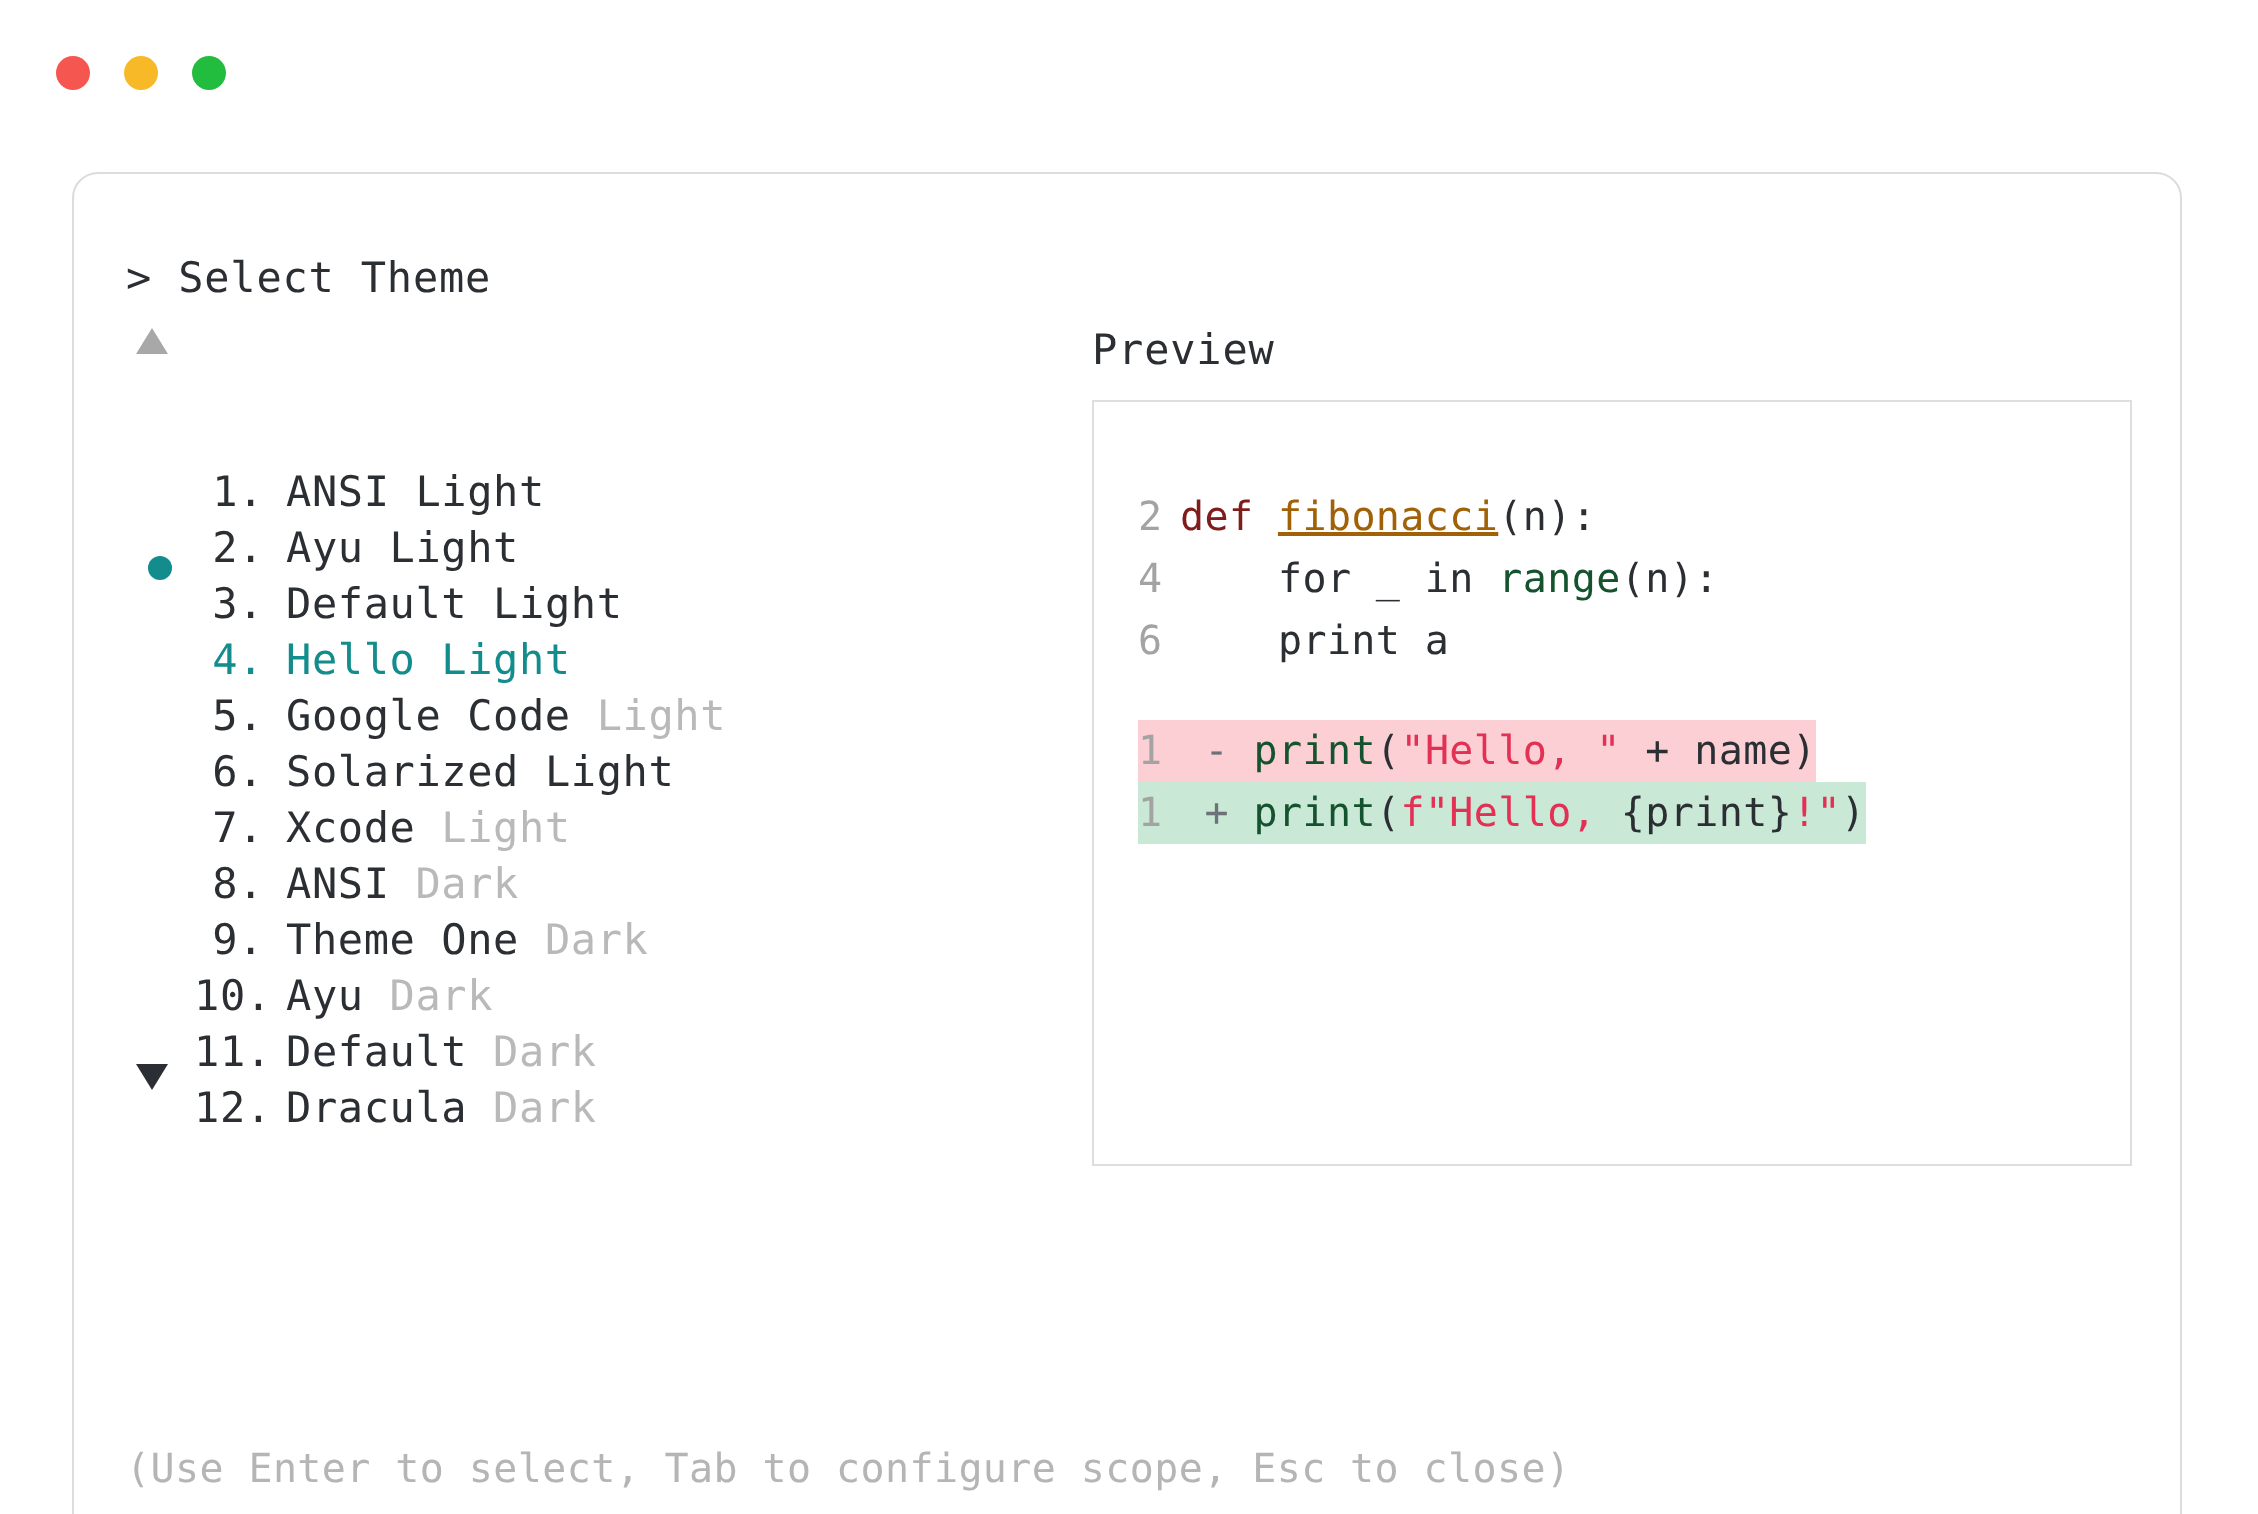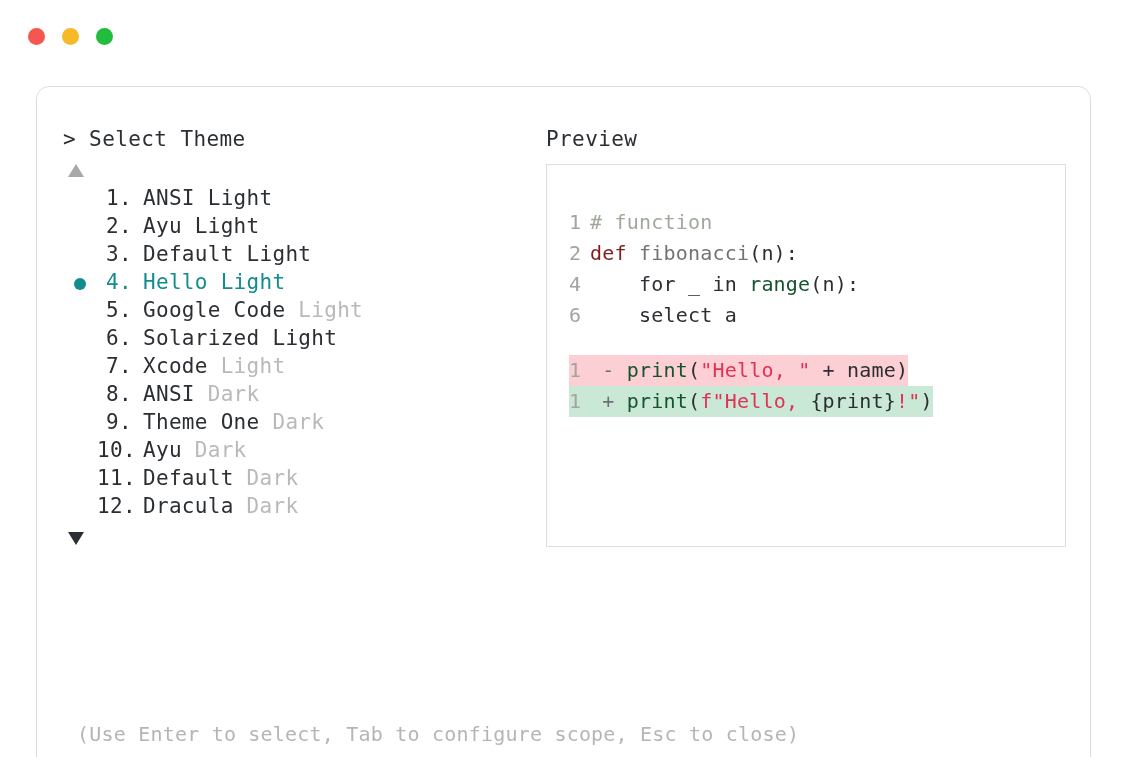--- a/index.html
+++ b/index.html
@@ -46,21 +46,21 @@
     position: absolute;
     left: 26px;
     top: 42px;
     right: 22px;
     bottom: 10px;
   }
 
   
   .columns { display: flex; }
   .col-left  { width: 483px; flex: 0 0 483px; }
-  .col-right { flex: 1 1 auto; }
+  .col-right { flex: 1 1 auto; margin-top: 36px; }
 
   .heading {
     font-size: 21px;
     color: #2b2f33;
     letter-spacing: 0.4px;
     white-space: pre;
     line-height: 1;
     margin: 0 0 14px 0;
   }
 
@@ -107,21 +107,21 @@
     border-radius: 50%;
     background: #128c8c;
   }
   .idx {
     width: 46px;
     flex: 0 0 46px;
     text-align: right;
     padding-right: 11px;
     box-sizing: border-box;
   }
-  .name  { color: #2b2f33; }
+  .name  { color: #2b2f33; margin-top: 48px; }
   .variant-dim  { color: #b9b9b9; }
   .variant-bold { color: #2b2f33; }
   .theme-row.selected .idx,
   .theme-row.selected .name,
   .theme-row.selected .variant-dim,
   .theme-row.selected .variant-bold { color: #128c8c; }
 
   
   #preview-box {
     margin-top: 4px;
@@ -141,36 +141,36 @@
   }
   .ln {
     color: #a3a3a3;
     display: inline-block;
     width: 12px;
     text-align: right;
     margin-right: 9px;
   }
   .tok-comment { color: #a0a89c; }
   .tok-kw      { color: #7f1d1d; }
-  .tok-fn      { color: #737373; }
+  .tok-fn      { color: #a16207; text-decoration: underline; }
   .tok-num     { color: #107f8c; }
   .tok-builtin { color: #14532d; }
   .tok-str     { color: #e33055; }
   .tok-plain   { color: #2b2f33; }
 
   .diff-gap { height: 24px; }
   .diff-line { display: inline-block; }
   .diff-del { background: #fbcfd3; }
   .diff-add { background: #c9e8d5; }
   .diff-mark { color: #6c7278; }
 
   
   #footer-hint {
     position: absolute;
-    left: 40px;
+    left: 26px;
     bottom: 50px;
     font-size: 20px;
     letter-spacing: 0.2px;
     color: #b5b5b5;
     white-space: pre;
   }
 </style>
 </head>
 <body>
 
@@ -202,24 +202,23 @@
             <li class="theme-row"><span class="bullet-cell"></span><span class="idx">11.</span><span class="name">Default</span><span class="variant-dim"> Dark</span></li>
             <li class="theme-row"><span class="bullet-cell"></span><span class="idx">12.</span><span class="name">Dracula</span><span class="variant-dim"> Dark</span></li>
           </ul>
         <div class="arrow arrow-down"></div>
       </div>
 
       <div class="col-right">
         <div class="heading">Preview</div>
         <div id="preview-box">
           <div id="code-block">
-              <div class="code-line"><span class="ln">1</span><span class="tok-comment"># function</span></div>
               <div class="code-line"><span class="ln">2</span><span class="tok-kw">def </span><span class="tok-fn">fibonacci</span><span class="tok-plain">(n):</span></div>
               <div class="code-line"><span class="ln">4</span><span class="tok-plain">    for _ in </span><span class="tok-builtin">range</span><span class="tok-plain">(n):</span></div>
-              <div class="code-line"><span class="ln">6</span><span class="tok-plain">    select a</span></div>
+              <div class="code-line"><span class="ln">6</span><span class="tok-plain">    print a</span></div>
             </div>
           <div class="diff-gap"></div>
           <div id="diff-block">
               <div class="code-line"><span class="diff-line diff-del"><span class="ln">1</span><span class="diff-mark"> - </span><span class="tok-builtin">print</span><span class="tok-plain">(</span><span class="tok-str">"Hello, "</span><span class="tok-plain"> + name)</span></span></div>
               <div class="code-line"><span class="diff-line diff-add"><span class="ln">1</span><span class="diff-mark"> + </span><span class="tok-builtin">print</span><span class="tok-plain">(</span><span class="tok-str">f"Hello, </span><span class="tok-plain">{print}</span><span class="tok-str">!"</span><span class="tok-plain">)</span></span></div>
             </div>
         </div>
       </div>
 
     </div>

